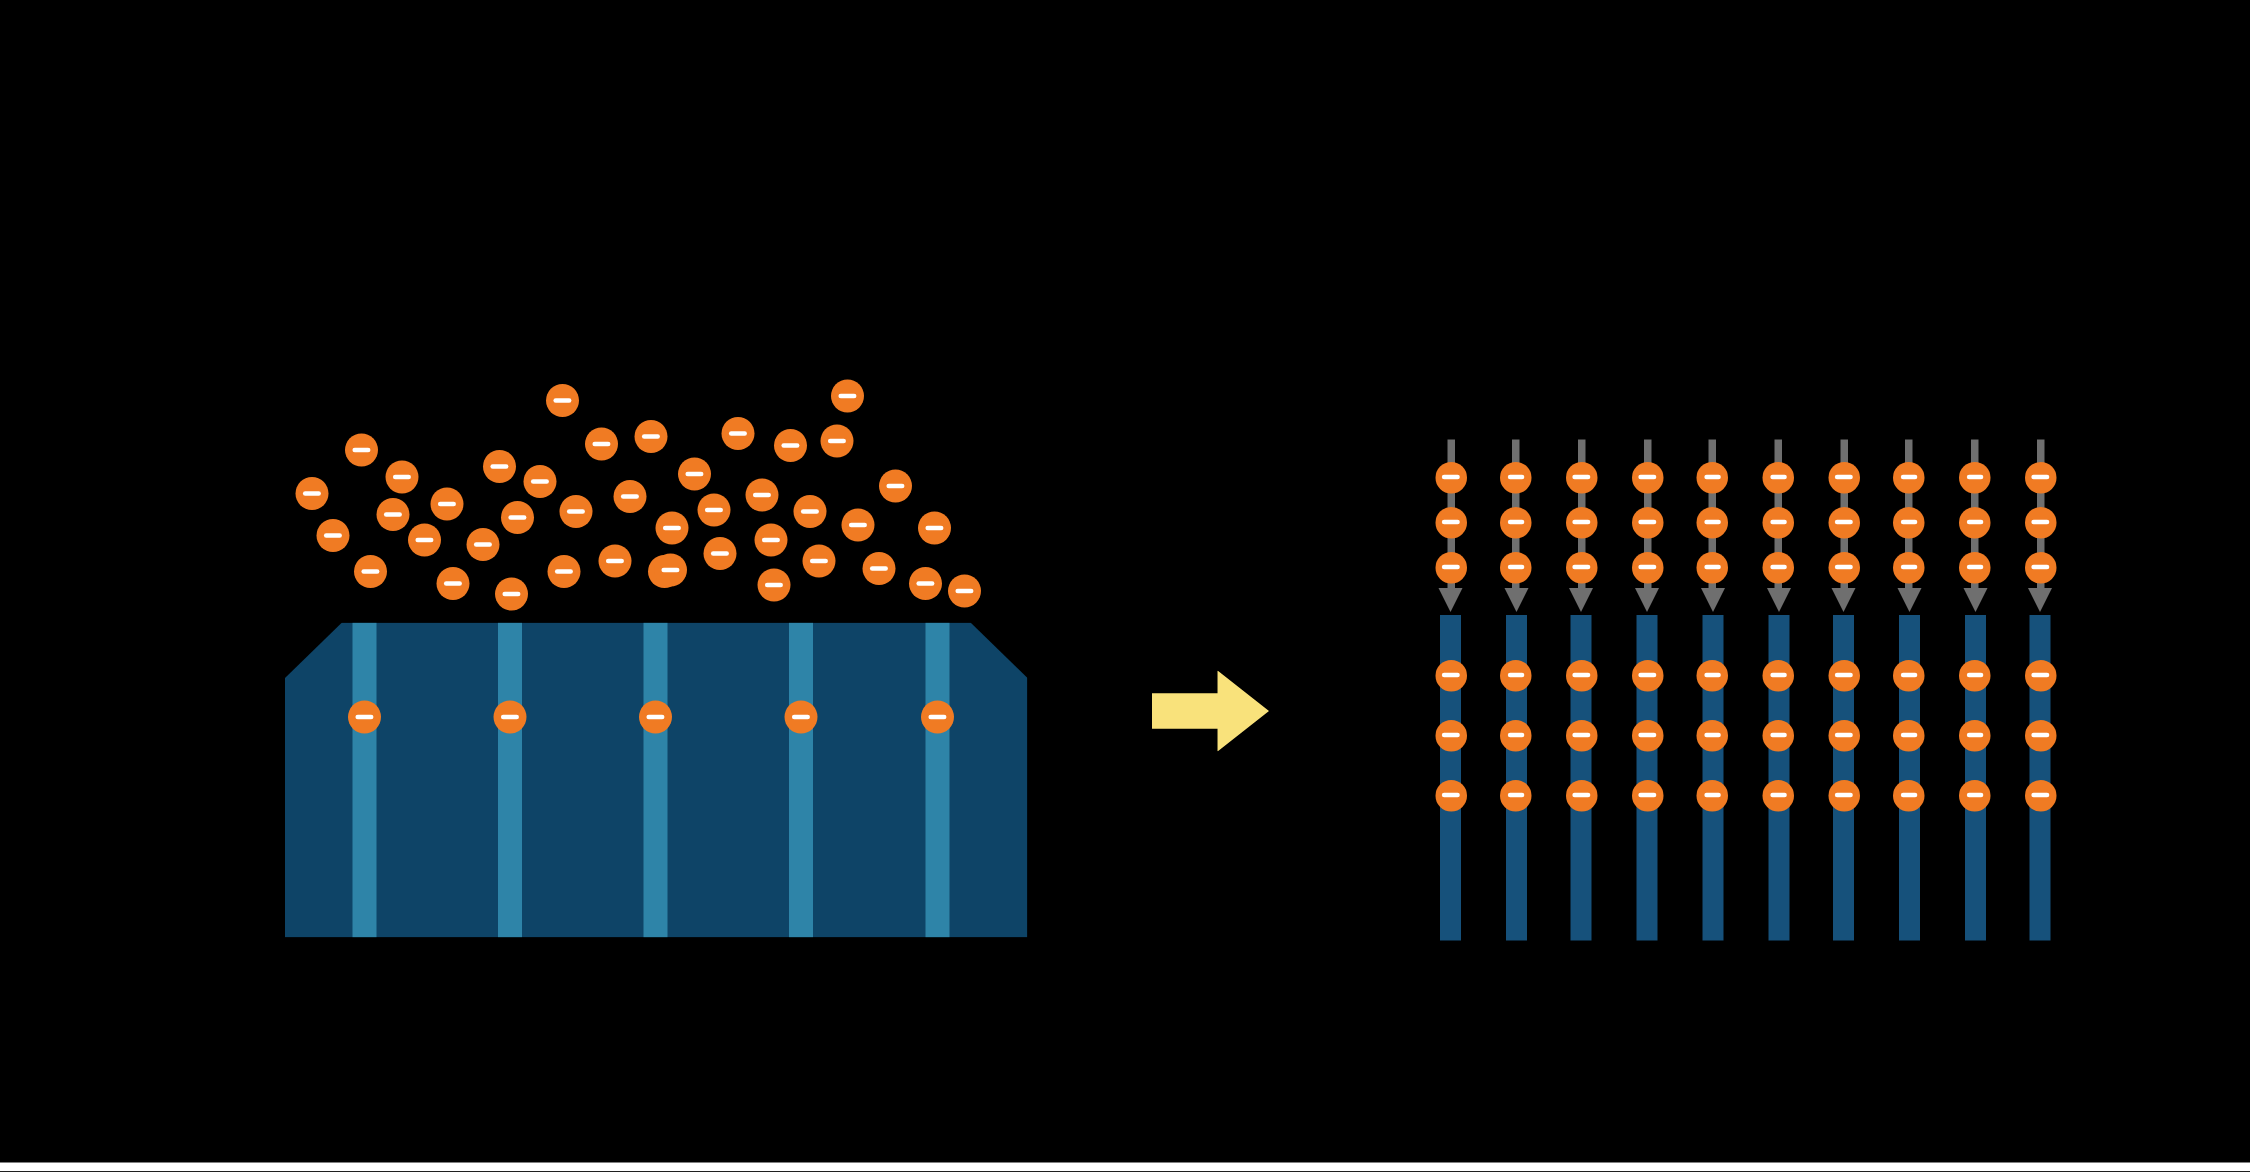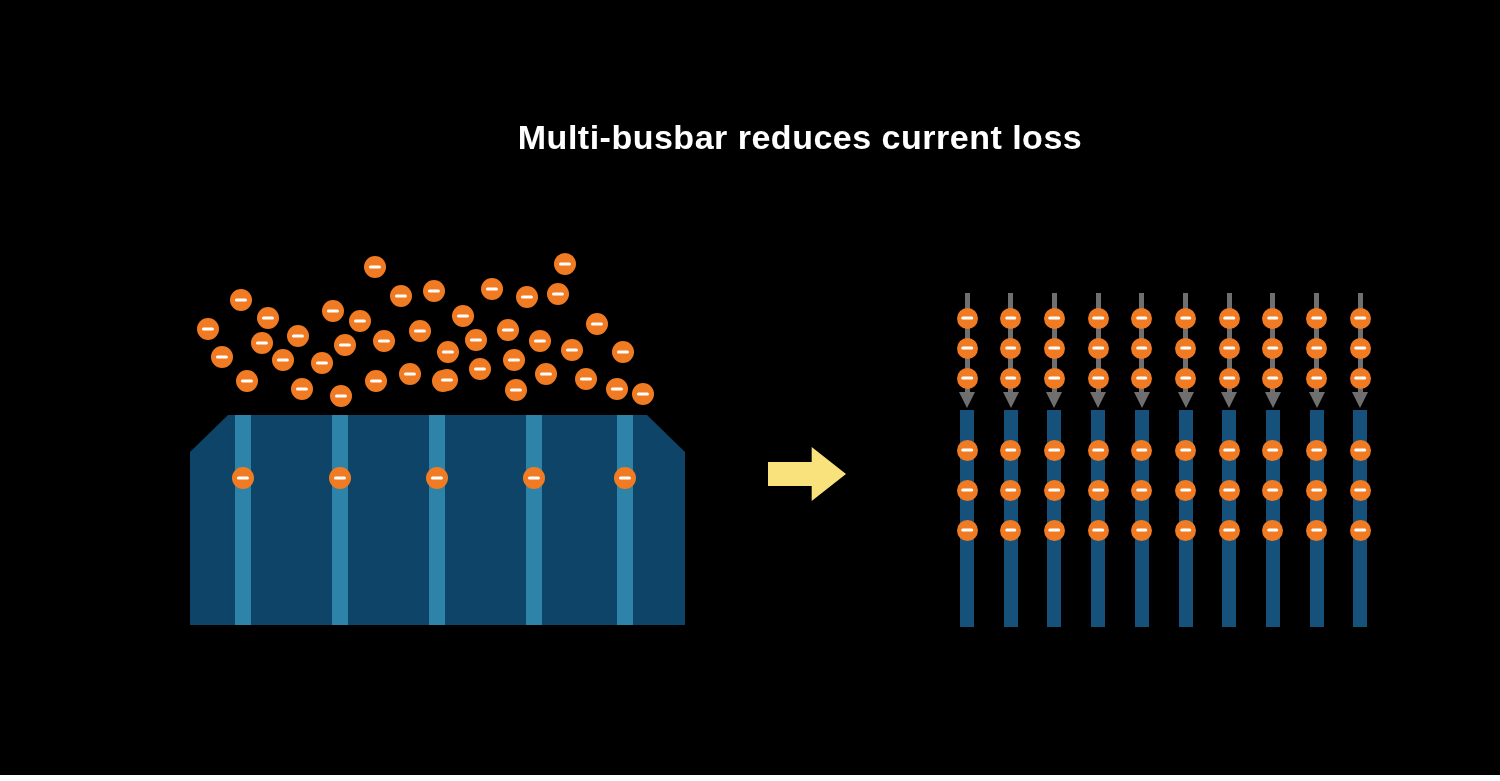--- a/index.html
+++ b/index.html
@@ -39,21 +39,20 @@
     position:absolute;
     left:0;right:0;bottom:0;
     height:6px;
     background:#fff;
   }
 </style>
 </head>
 <body>
 
 <div class="stage">
-  <h1 class="title">Multi-busbar reduces current loss</h1>
   <div id="left-diagram" class="abs">
       <div class="abs" style="left: 190px; top: 415px; width: 495px; height: 210px; background: rgb(14, 68, 103); clip-path: polygon(0px 37px, 38px 0px, 457px 0px, 100% 37px, 100% 100%, 0px 100%);">
         <div class="abs" style="left: 45px; top: 0px; width: 16px; height: 210px; background: rgb(46, 132, 168);"></div>
         <div class="abs" style="left: 142px; top: 0px; width: 16px; height: 210px; background: rgb(46, 132, 168);"></div>
         <div class="abs" style="left: 239px; top: 0px; width: 16px; height: 210px; background: rgb(46, 132, 168);"></div>
         <div class="abs" style="left: 336px; top: 0px; width: 16px; height: 210px; background: rgb(46, 132, 168);"></div>
         <div class="abs" style="left: 427px; top: 0px; width: 16px; height: 210px; background: rgb(46, 132, 168);"></div>
       </div>
       <div class="electron" style="left: 364px; top: 256px; width: 22px; height: 22px; background: rgb(240, 123, 35);">
         <span class="minus" style="background: rgb(255, 255, 255);"></span>

